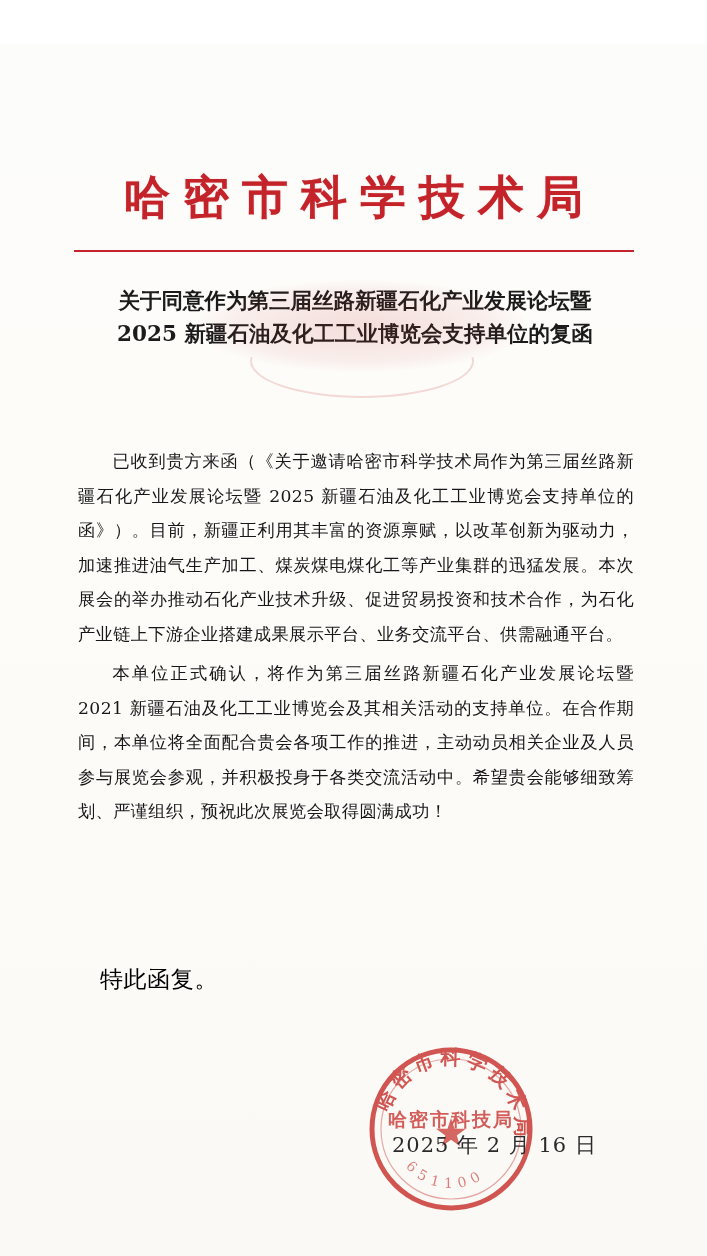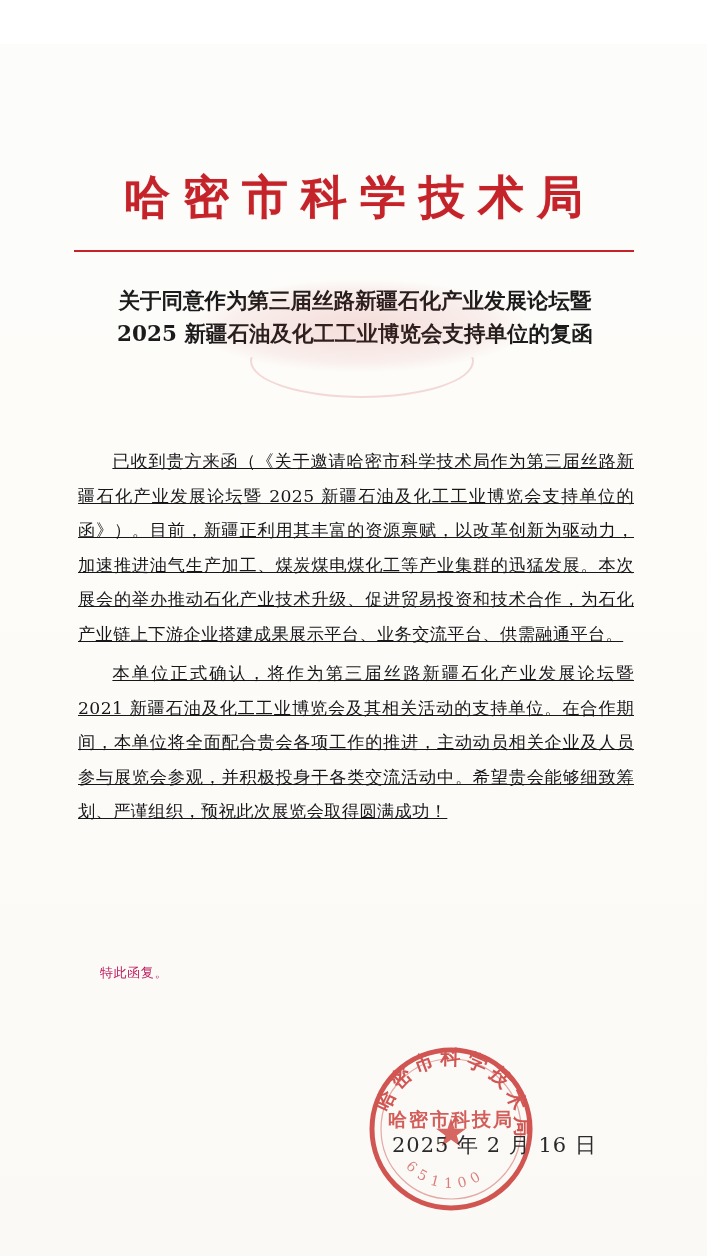--- a/index.html
+++ b/index.html
@@ -90,30 +90,29 @@
     font-size: 17.2px;
     line-height: 34.5px;
     color: #17171a;
     text-align: justify;
     text-justify: inter-ideograph;
     letter-spacing: 0.4px;
   }
   .body-text p {
     margin: 0 0 5px 0;
     text-indent: 2em;
-    text-decoration: underline;
   }
 
   .closing {
     position: absolute;
     top: 920px;
     left: 100px;
-    font-size: 13px;
+    font-size: 23px;
     letter-spacing: 0.6px;
-    color: #be185d;
+    color: #000000;
   }
 
   
   .seal {
     position: absolute;
     left: 362px;
     top: 996px;
     width: 178px;
     height: 178px;
     pointer-events: none;

